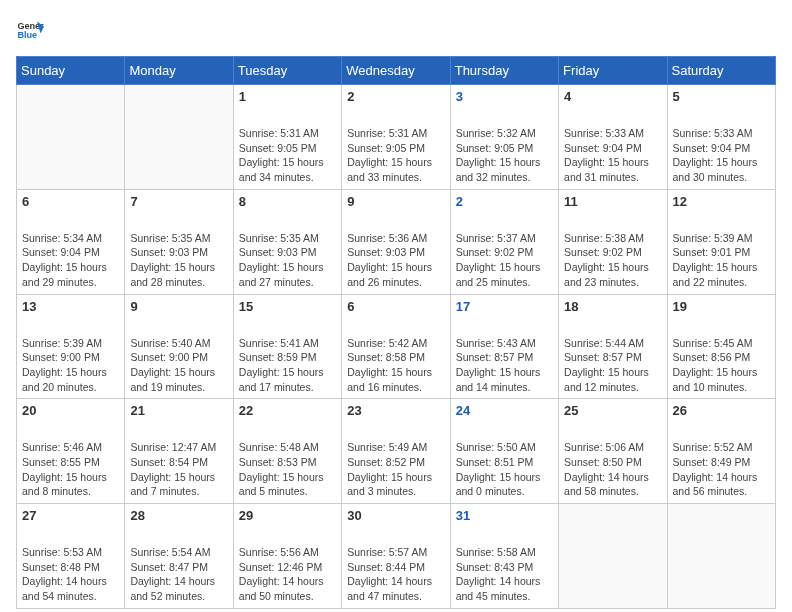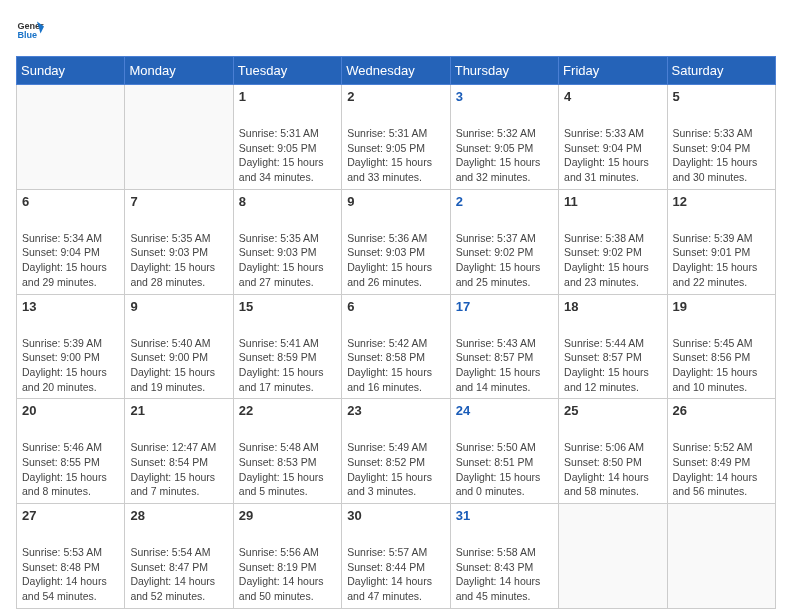--- a/index.html
+++ b/index.html
@@ -282,21 +282,21 @@
         </td>
         <td>
           <span class="day-number">28</span>
           <div class="day-info">Sunrise: 5:54 AM
 Sunset: 8:47 PM
 Daylight: 14 hours and 52 minutes.</div>
         </td>
         <td>
           <span class="day-number">29</span>
           <div class="day-info">Sunrise: 5:56 AM
-Sunset: 8:19 PM
+Sunset: 12:46 PM
 Daylight: 14 hours and 50 minutes.</div>
         </td>
         <td>
           <span class="day-number">30</span>
           <div class="day-info">Sunrise: 5:57 AM
 Sunset: 8:44 PM
 Daylight: 14 hours and 47 minutes.</div>
         </td>
         <td>
           <span class="day-number thursday">31</span>

